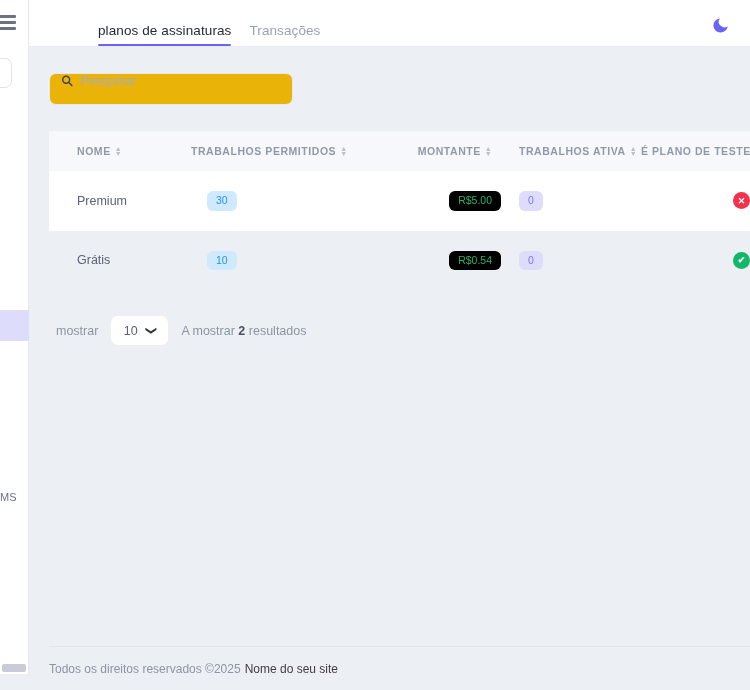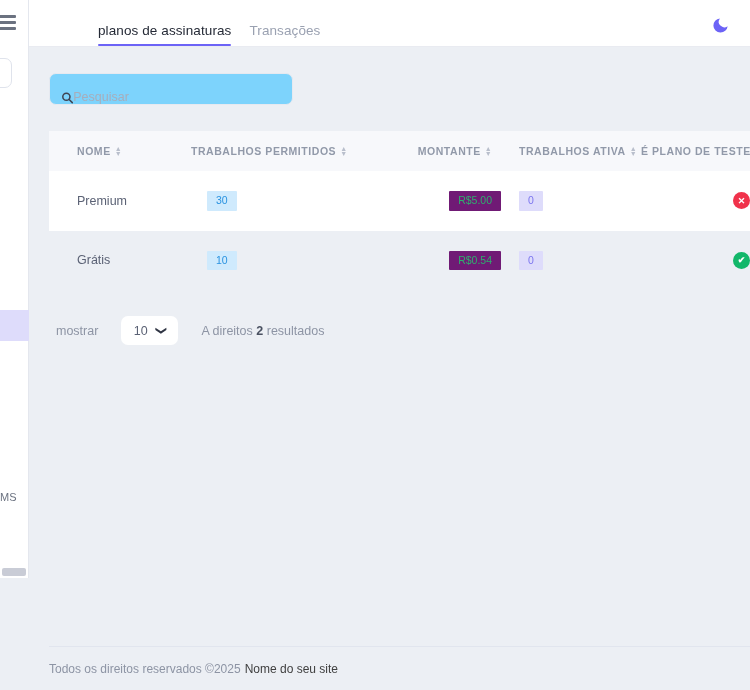--- a/index.html
+++ b/index.html
@@ -7,21 +7,21 @@
     width: 750px; height: 690px;
     font-family: "Liberation Sans", sans-serif;
     background: #ffffff;
     overflow: hidden;
   }
 
   .app { position: relative; width: 750px; height: 690px; background: #eceff4; }
 
   
   .sidebar {
-    position: absolute; left: 0; top: 0; width: 29px; height: 578px;
+    position: absolute; left: 0; top: 0; width: 29px; height: 674px;
     background: #ffffff; z-index: 3;
     border-right: 1px solid #e4e7ee;
   }
   .sidebar-top { height: 47px; position: relative; background:#fff; }
   .hamburger {
     position: absolute; left: -4px; top: 15px; width: 20px; height: 15px;
     display: flex; flex-direction: column; justify-content: space-between;
     cursor: pointer;
   }
   .hamburger span { display:block; height: 3px; width: 100%; background: #6b7280; border-radius: 1px; }
@@ -69,23 +69,23 @@
   }
 
   
   .main {
     position: absolute; left: 29px; top: 47px; right: 0; bottom: 0;
     background: #eceff4; overflow: hidden;
   }
   .content-pad { padding: 26px 0 0 20px; }
 
   .search-wrap {
-    width: 244px; height: 32px; background: #7dd3fc;
+    width: 244px; height: 32px; background: #eab308;
     border: 1px solid #e6e9f0; border-radius: 7px;
-    display: flex; align-items: flex-end; padding: 0 11px;
+    display: flex; align-items: flex-start; gap: 8px; padding: 0 11px;
   }
   .search-input {
     border: none; outline: none; background: transparent;
     font-family: "Liberation Sans", sans-serif;
     font-size: 12.5px; color: #3a4050; width: 100%;
   }
   .search-input::placeholder { color: #a7adbb; }
 
   
   .table-wrap { margin-top: 26px; width: 100%; }
@@ -97,25 +97,25 @@
     padding: 14px 0 14px 0; white-space: nowrap;
   }
   .th-inner { display: inline-flex; align-items: center; gap: 4px; }
   .sort-ico { display: inline-flex; flex-direction: column; line-height: 5px; color: #b9bfcc; font-size: 7px; }
 
   tbody td { padding: 20px 16px; font-size: 12.5px; color: #5b6275; vertical-align: middle; }
   tbody tr.odd { background: #ffffff; }
   tbody tr.even { background: #eceff4; }
 
   .pill {
-    display: inline-block; padding: 3px 9px; border-radius: 1px;
+    display: inline-block; padding: 3px 9px; border-radius: 6px;
     font-size: 10.5px; line-height: 1.3;
   }
   .pill-blue { background: #cfeafd; color: #2a93e0; }
-  .pill-green { background: #701a75; color: #2fae6e; }
+  .pill-green { background: #000000; color: #2fae6e; }
   .pill-lav  { background: #dedcfb; color: #7b75ef; }
 
   .badge-circle {
     width: 17px; height: 17px; border-radius: 50%;
     display: inline-flex; align-items: center; justify-content: center;
     color: #fff; font-size: 9px; font-weight: bold;
   }
   .badge-red { background: #f0324b; }
   .badge-green { background: #12b76a; }
 
@@ -123,21 +123,21 @@
   .col-nome { width: 142px; padding-left: 28px !important; }
   .col-jobs { width: 212px; }
   .col-amount { width: 104px; text-align: center; }
   .col-active { width: 110px; padding-left: 12px !important; }
   .col-trial { width: 153px; padding-left: 24px !important; }
   td.col-amount { text-align: right; padding-right: 6px; }
   td.col-trial { text-align: right; padding-right: 20px; }
 
   
   .table-footer {
-    display: flex; align-items: center; gap: 23px;
+    display: flex; align-items: center; gap: 13px;
     padding: 26px 4px 0 7px; font-size: 12.5px; color: #8d94a4;
   }
   .page-select {
     width: 57px; height: 29px; background: #fff; border-radius: 7px;
     display: flex; align-items: center; justify-content: center; gap: 9px;
     font-size: 12.5px; color: #5b6275; cursor: pointer;
   }
   .chev { color: #303544; font-size: 11px; }
   .results-text { color: #8d94a4; font-size: 12.5px; }
   .results-text b { color: #4a5161; }
@@ -262,21 +262,21 @@
           </tbody>
         </table>
 
         <div class="table-footer">
           <span>mostrar</span>
           <div class="page-select">
             <span>10</span>
             <span class="chev" style="display: inline-block; transform: rotate(90deg);">❯</span>
           </div>
           <span class="results-text">
-            <span>A direitos</span>
+            <span>A mostrar</span>
             <b>2</b>
             <span>resultados</span>
           </span>
         </div>
       </div>
 
     </div>
 
     <div class="page-footer">
       <span>Todos os direitos reservados ©2025</span>

